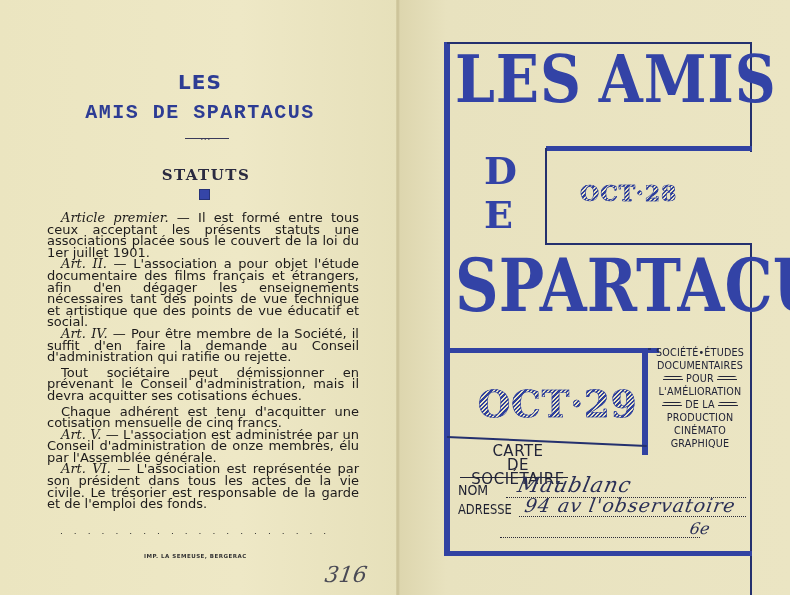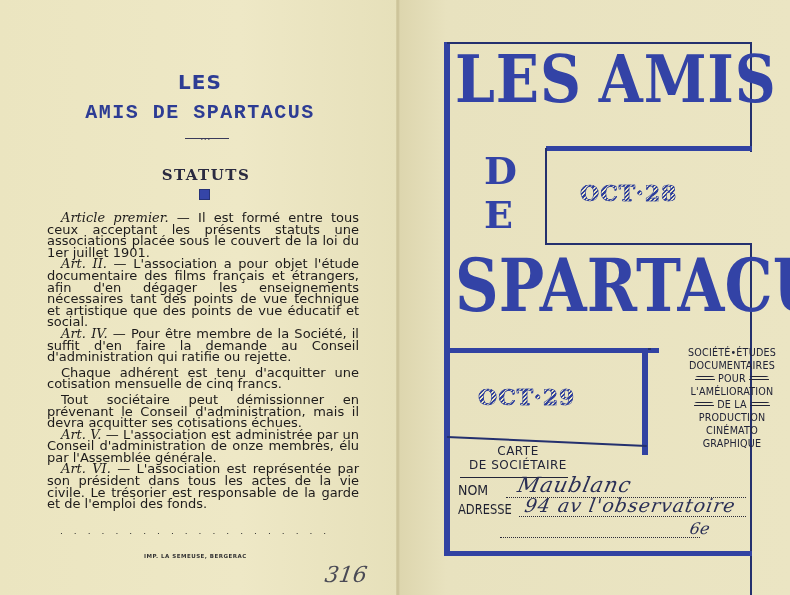--- a/index.html
+++ b/index.html
@@ -54,29 +54,29 @@
       font-weight: bold; font-size: 50px; color: #3343a6; line-height: 1; transform: scaleX(0.84); transform-origin: left top; white-space: nowrap; }
     .rp-spartacus .big { font-size: 72px; }
 
     .hatch {
       font-family: "DejaVu Serif", serif; font-weight: 900; color: transparent;
       background: repeating-linear-gradient(135deg, #2e3f9c 0 1.6px, #ebe6c3 1.6px 3px);
       -webkit-background-clip: text; background-clip: text;
       -webkit-text-stroke: 0.6px #2e3f9c;
     }
     .rp-oct28 { position: absolute; top: 182px; left: 580px; font-size: 22px; letter-spacing: 1px; line-height: 1; }
-    .rp-oct29 { position: absolute; top: 386px; left: 478px; font-size: 22px; letter-spacing: 1px; line-height: 1; text-align: center; }
+    .rp-oct29 { position: absolute; top: 386px; left: 478px; font-size: 37px; letter-spacing: 1px; line-height: 1; text-align: center; }
 
     .rp-society { position: absolute; top: 346px; left: 654px; width: 92px; text-align: center;
-      font-family: "DejaVu Sans", sans-serif; font-size: 9.6px; line-height: 13px; color: #222437; letter-spacing: 0.2px; margin-left: 32px; }
+      font-family: "DejaVu Sans", sans-serif; font-size: 9.6px; line-height: 13px; color: #222437; letter-spacing: 0.2px; }
     .rp-society .wavy { display: inline-block; width: 20px; height: 6px; vertical-align: middle;
       background: repeating-linear-gradient(180deg, #222437 0 1px, transparent 1px 3px); border-radius: 3px; }
 
     .rp-carte { position: absolute; top: 444px; left: 458px; width: 120px; text-align: center;
-      font-family: "DejaVu Sans", sans-serif; font-size: 12px; line-height: 14px; color: #222437; letter-spacing: 0.5px; }
+      font-family: "DejaVu Sans", sans-serif; font-size: 15px; line-height: 14px; color: #222437; letter-spacing: 0.5px; }
     .rp-carte-rule { position: absolute; top: 477px; left: 460px; width: 108px; height: 1.2px; background: #222437; }
 
     .rp-nom-label { position: absolute; top: 482px; left: 458px; font-family: "DejaVu Sans", sans-serif;
       font-size: 14px; color: #1e2030; transform: scaleX(0.9); transform-origin: left top; }
     .rp-adresse-label { position: absolute; top: 501px; left: 458px; font-family: "DejaVu Sans", sans-serif;
       font-size: 14px; color: #1e2030; transform: scaleX(0.82); transform-origin: left top; }
     .dotline { position: absolute; height: 0; border-bottom: 1.5px dotted #2b2b3a; }
     .hand { position: absolute; font-family: "DejaVu Serif", serif; font-style: italic; color: #2a2f55; white-space: nowrap; }
     .rp-nom-val { top: 473px; left: 518px; font-size: 21px; transform: skewX(-12deg); letter-spacing: 1px; }
     .rp-adr-val { top: 494px; left: 525px; font-size: 19px; transform: skewX(-10deg); letter-spacing: 1px; }
@@ -93,22 +93,22 @@
 <div class="lp-title2">AMIS DE SPARTACUS</div>
 <div class="lp-orn"></div>
 <div class="lp-orn-dots">•••</div>
 <div class="lp-statuts">STATUTS</div>
 <div class="lp-square"></div>
 
 <div class="statutes">
   <p><span class="art">Article premier.</span><span> — Il est formé entre tous ceux acceptant les présents statuts une associations placée sous le couvert de la loi du 1er juillet 1901.</span></p>
   <p><span class="art">Art. II.</span><span> — L'association a pour objet l'étude documentaire des films français et étrangers, afin d'en dégager les enseignements nécessaires tant des points de vue technique et artistique que des points de vue éducatif et social.</span></p>
   <p><span class="art">Art. IV.</span><span> — Pour être membre de la Société, il suffit d'en faire la demande au Conseil d'administration qui ratifie ou rejette.</span></p>
+  <p class="gap"><span>Tout sociétaire peut démissionner en prévenant le Conseil d'administration, mais il devra acquitter ses cotisations échues.</span></p>
   <p class="gap"><span>Chaque adhérent est tenu d'acquitter une cotisation mensuelle de cinq francs.</span></p>
-  <p class="gap"><span>Tout sociétaire peut démissionner en prévenant le Conseil d'administration, mais il devra acquitter ses cotisations échues.</span></p>
   <p><span class="art">Art. V.</span><span> — L'association est administrée par un Conseil d'administration de onze membres, élu par l'Assemblée générale.</span></p>
   <p><span class="art">Art. VI.</span><span> — L'association est représentée par son président dans tous les actes de la vie civile. Le trésorier est responsable de la garde et de l'emploi des fonds.</span></p>
 </div>
 <div class="dots-row">....................</div>
 <div class="imprint">IMP. LA SEMEUSE, BERGERAC</div>
 <div class="handnum">316</div>
 
 <div class="frame-thick" style="left:444px; top:42px; width:6px; height:414px;"></div>
 <div class="frame-line" style="left:447px; top:42px; width:304px; height:2px;"></div>
 <div class="frame-line" style="left:750px; top:42px; width:2px; height:110px;"></div>

